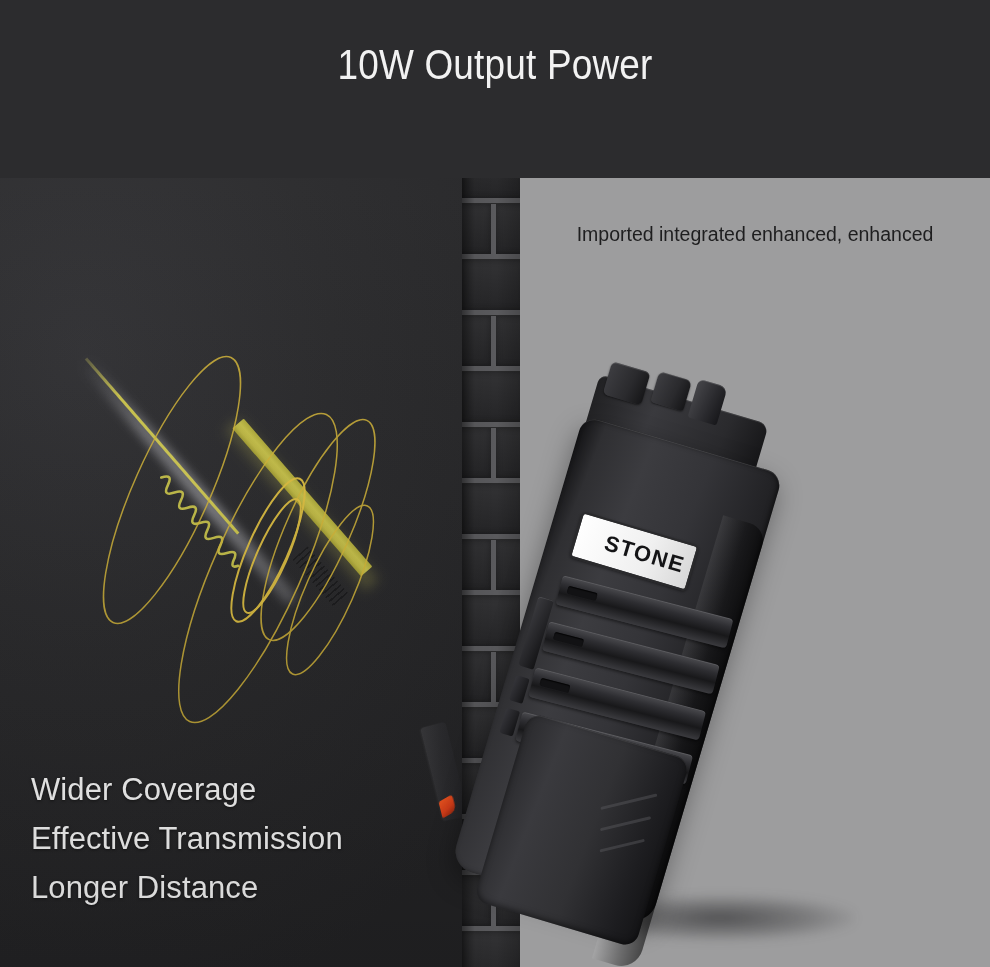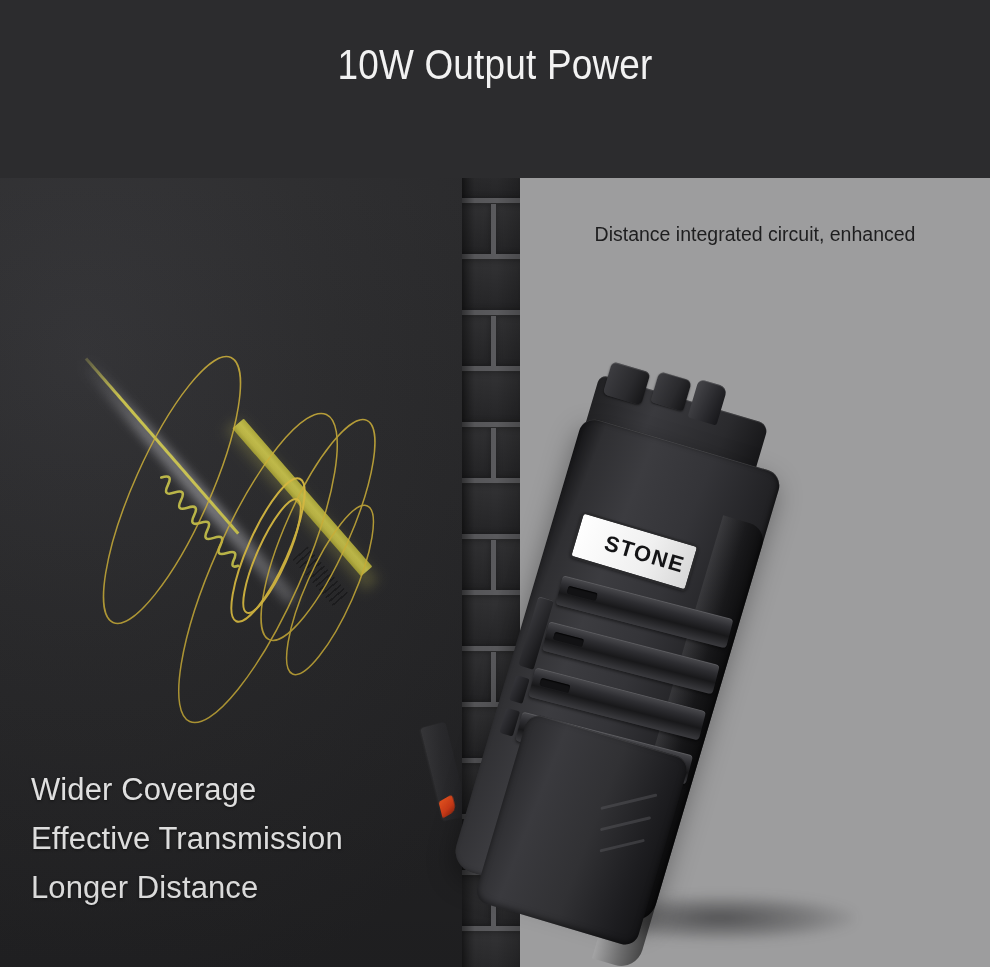--- a/index.html
+++ b/index.html
@@ -484,21 +484,21 @@
           <div class="mortar-h" style="top: 50px;"></div>
         </div>
         <div class="brick-row" style="top: 754px;">
           <div class="brick" style="left: 10px; width: 63px;"></div>
         </div>
       </div>
   </div>
 
   <div class="gray-panel">
     <div class="caption">
-      <div>Distance integrated circuit, enhanced</div>
+      <div>Imported integrated enhanced, enhanced</div>
     </div>
   </div>
 
   <div class="radio-shadow"></div>
 
   <div class="radio">
     <div class="radio-top"></div>
     <div class="knob knob-a"></div>
     <div class="knob knob-b"></div>
     <div class="antenna-nub"></div>

